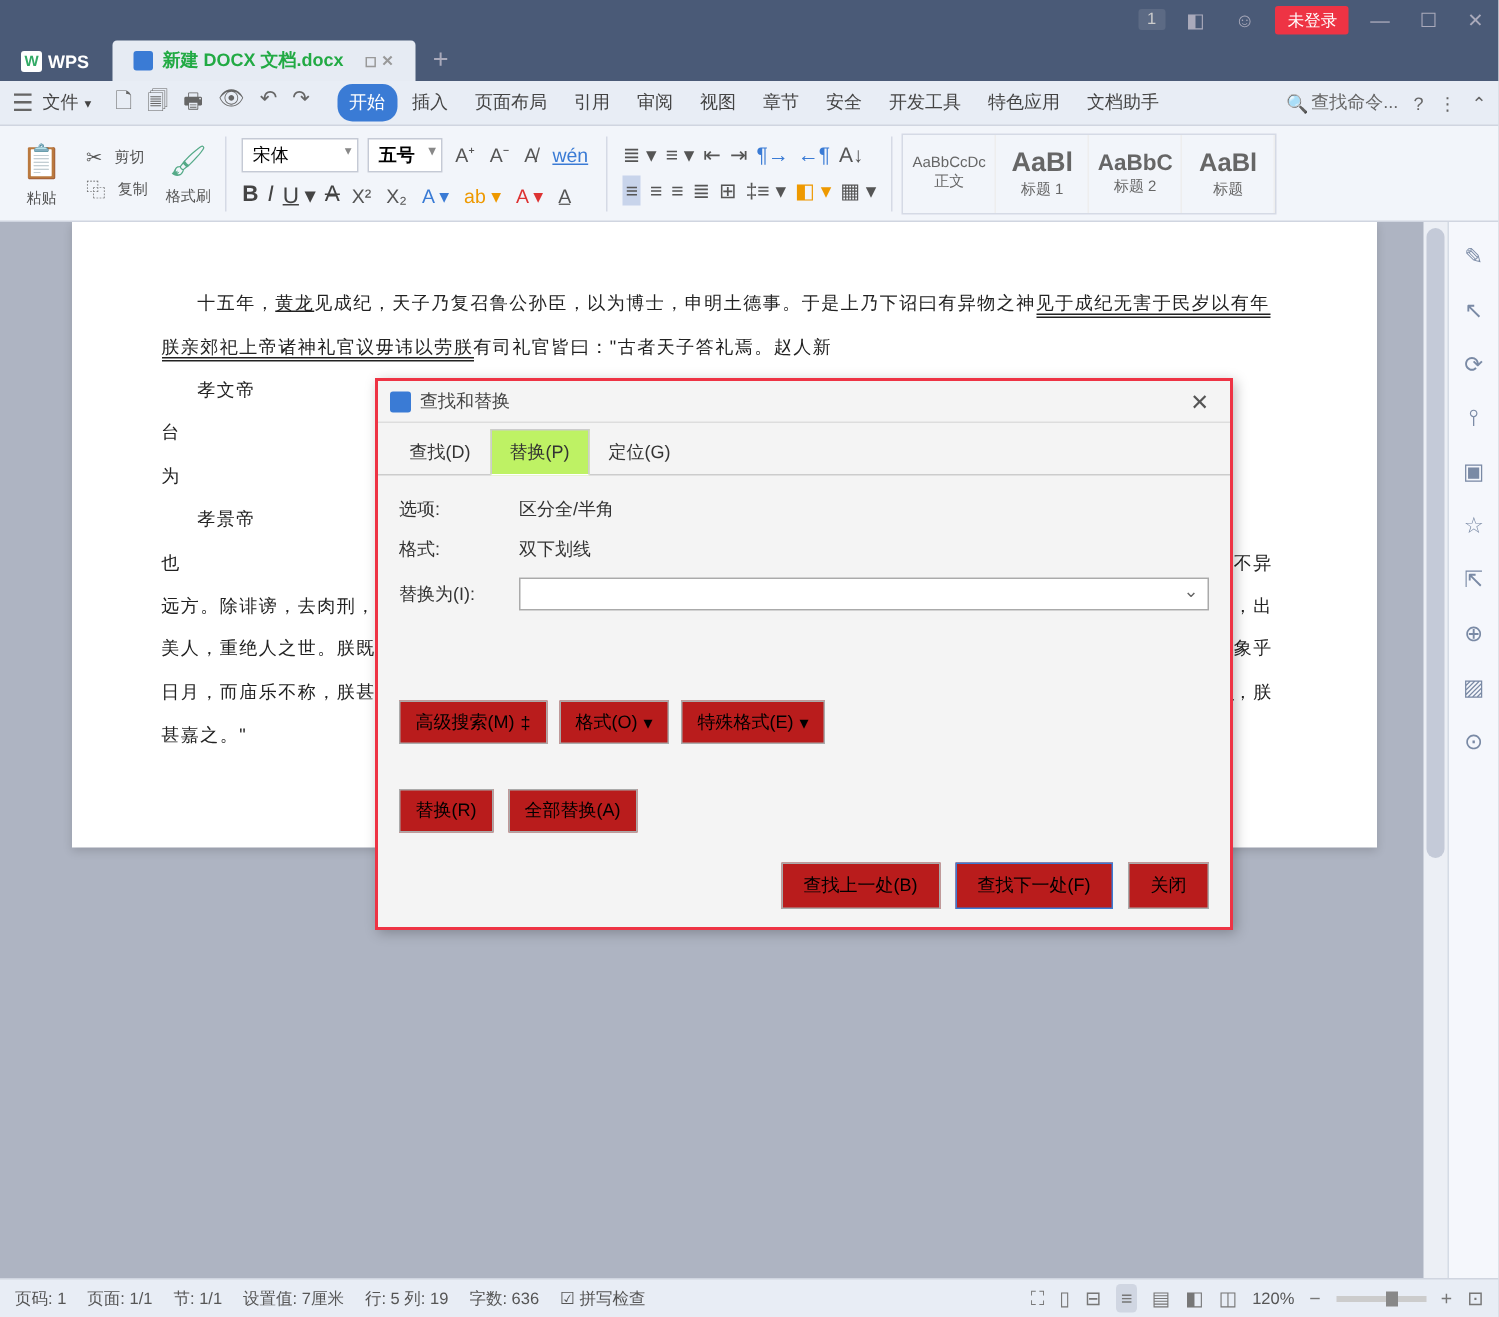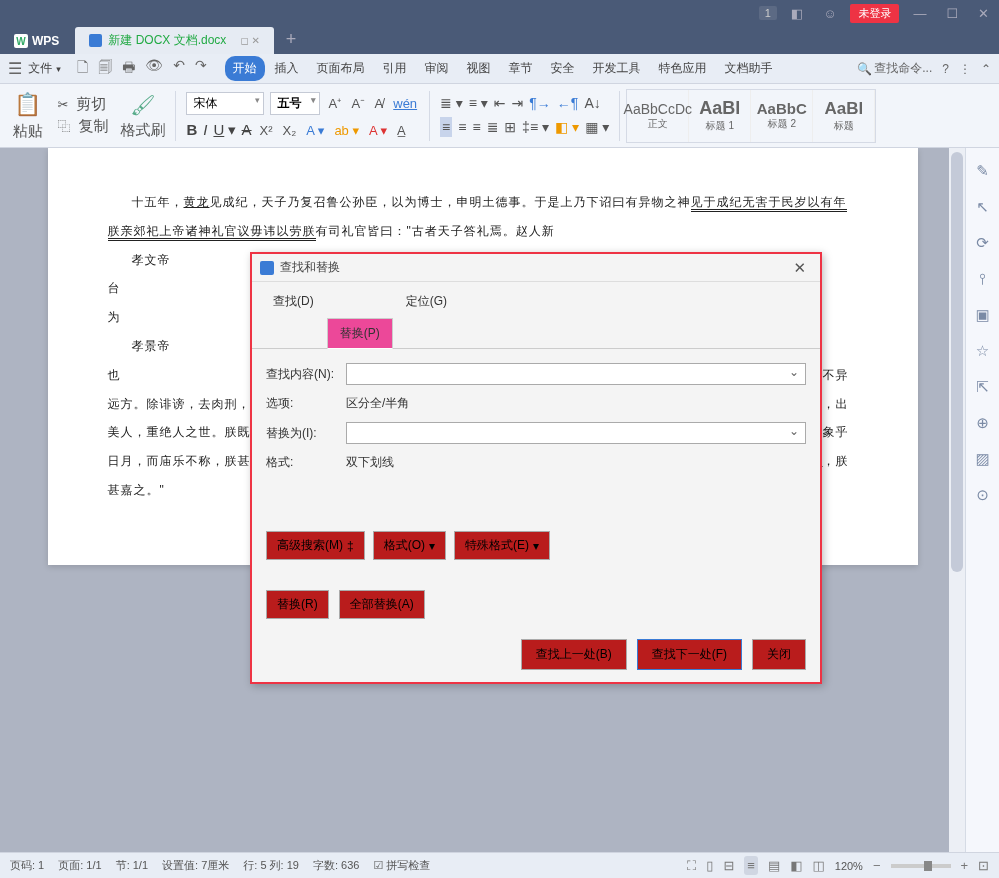--- a/index.html
+++ b/index.html
@@ -6,48 +6,48 @@
 body { background: #fff; width: 999px; height: 878px; overflow: hidden; position: relative; }
 
 .titlebar { height: 26px; background: #4a5a77; display: flex; align-items: center; justify-content: flex-end; padding: 0 4px; gap: 8px; }
 .titlebar .badge { background: #5c6a84; color: #ccc; padding: 1px 6px; font-size: 11px; border-radius: 2px; }
 .titlebar .icon { color: #aab; font-size: 13px; cursor: pointer; padding: 2px 6px; }
 .titlebar .login { background: #e34; color: #fff; padding: 2px 8px; font-size: 11px; border-radius: 2px; }
 
 .tabs { height: 28px; background: #4a5a77; display: flex; align-items: flex-end; padding-left: 0; }
 .brand { color: #fff; font-size: 12px; font-weight: bold; padding: 6px 14px; display: flex; align-items: center; gap: 4px; }
 .brand-icon { width: 14px; height: 14px; background: #fff; color: #3a6; display: inline-flex; align-items: center; justify-content: center; font-size: 10px; font-weight: bold; border-radius: 2px; }
-.tab { background: #e6ebf3; color: #2a4; padding: 5px 14px; font-size: 12px; display: flex; align-items: center; gap: 6px; border-radius: 3px 3px 0 0; margin-left: 2px; }
+.tab { background: #e6ebf3; color: #2a4; padding: 5px 14px; font-size: 12px; display: flex; align-items: center; gap: 6px; border-radius: 3px 3px 0 0; margin-left: 2px; font-weight: bold; }
 .tab .doc-icon { width: 13px; height: 13px; background: #3a7bd5; border-radius: 2px; display: inline-block; }
 .tab .sub { color: #999; font-size: 10px; margin-left: 8px; }
 .add-tab { color: #aab; font-size: 18px; padding: 4px 12px; cursor: pointer; }
 
 .menubar { height: 30px; background: #e8edf5; display: flex; align-items: center; padding: 0 8px; border-bottom: 1px solid #d0d5e0; }
 .menubar .file-btn { display: flex; align-items: center; gap: 4px; font-size: 12px; color: #444; cursor: pointer; padding: 2px 6px; }
 .menubar .qat { display: flex; gap: 10px; margin-left: 10px; }
 .menubar .qat span { font-size: 14px; color: #666; cursor: pointer; }
 .menubar .menus { display: flex; gap: 2px; margin-left: 18px; }
 .menubar .menus span { font-size: 12px; color: #444; padding: 4px 8px; cursor: pointer; }
 .menubar .menus .active { background: #3a7bd5; color: #fff; border-radius: 10px; }
 .menubar .right { margin-left: auto; display: flex; align-items: center; gap: 10px; color: #666; font-size: 12px; }
 .menubar .search-label { display: flex; align-items: center; gap: 2px; }
 
 .ribbon { height: 64px; background: #f2f5fa; border-bottom: 1px solid #d0d5e0; display: flex; align-items: center; padding: 4px 8px; gap: 4px; }
 .ribbon .group { display: flex; flex-direction: column; gap: 2px; align-items: center; padding: 0 4px; }
 .ribbon .sep { width: 1px; height: 50px; background: #d5dae5; margin: 0 2px; }
 .ribbon .iconbtn { font-size: 13px; color: #555; cursor: pointer; padding: 2px; }
-.ribbon .label { font-size: 15px; color: #555; }
+.ribbon .label { font-size: 10px; color: #555; }
 .ribbon .row { display: flex; gap: 6px; align-items: center; }
 .ribbon .combo { border: 1px solid #c5cad5; background: #fff; font-size: 12px; padding: 2px 18px 2px 6px; position: relative; }
 .ribbon .combo::after { content: "▾"; position: absolute; right: 4px; font-size: 9px; color: #888; }
 .ribbon .biu { font-family: "Times New Roman"; font-size: 15px; cursor: pointer; color: #444; }
 .ribbon .para-ic { font-size: 14px; color: #555; cursor: pointer; }
 .ribbon .styles { display: flex; border: 1px solid #d5dae5; }
 .ribbon .style-item { width: 62px; height: 52px; border-right: 1px solid #eee; display: flex; flex-direction: column; align-items: center; justify-content: center; font-size: 10px; color: #666; cursor: pointer; }
-.ribbon .style-item .preview { font-size: 14px; }
+.ribbon .style-item .preview { font-size: 10px; }
 
 .doc-area { position: absolute; top: 148px; left: 0; right: 34px; bottom: 26px; background: #aeb4c2; overflow: hidden; }
 .page { position: absolute; left: 50%; top: 0; transform: translateX(-50%); width: 870px; background: #fff; padding: 40px 60px 60px 60px; box-shadow: 0 2px 6px rgba(0,0,0,.15); }
 .page p { font-size: 12px; line-height: 2.4; color: #222; text-indent: 2em; font-family: "SimSun", serif; letter-spacing: 1px; }
 .page u { text-decoration: underline; }
 .page .dlu { border-bottom: 3px double #222; text-decoration: none; }
 .page-icon { position: absolute; left: 90px; top: 310px; color: #3a7bd5; font-size: 14px; }
 
 .right-panel { position: absolute; right: 0; top: 148px; bottom: 26px; width: 34px; background: #f5f7fc; border-left: 1px solid #d5dbe5; display: flex; flex-direction: column; align-items: center; gap: 18px; padding-top: 14px; }
 .right-panel span { color: #7a8aa5; font-size: 15px; cursor: pointer; }
@@ -56,21 +56,21 @@
 .statusbar .right { margin-left: auto; display: flex; align-items: center; gap: 10px; }
 .statusbar .viewbtn { font-size: 13px; color: #777; cursor: pointer; }
 .statusbar .viewbtn.active { background: #d0d6e2; border-radius: 3px; padding: 2px 3px; }
 
 .dialog { position: absolute; left: 250px; top: 252px; width: 572px; background: #f4f4f4; border: 2px solid #e34; box-shadow: 2px 2px 8px rgba(0,0,0,.25); z-index: 100; }
 .dialog .dlg-title { height: 28px; display: flex; align-items: center; padding: 0 8px; font-size: 12px; color: #444; border-bottom: 1px solid #ddd; }
 .dialog .dlg-title .dlg-icon { width: 14px; height: 14px; background: #3a7bd5; border-radius: 2px; margin-right: 6px; }
 .dialog .dlg-title .close { margin-left: auto; font-size: 15px; color: #555; cursor: pointer; padding: 2px 6px; }
 .dialog .dlg-tabs { display: flex; padding: 4px 8px 0 8px; }
 .dialog .dlg-tabs span { font-size: 12px; padding: 6px 12px; color: #333; cursor: pointer; border: 1px solid transparent; }
-.dialog .dlg-tabs .active { background: #ec4899; border: 1px solid #ccc; border-bottom: 1px solid #fff; position: relative; z-index: 2; margin-top: 32px; }
+.dialog .dlg-tabs .active { background: #bef264; border: 1px solid #ccc; border-bottom: 1px solid #fff; position: relative; z-index: 2; }
 .dialog .dlg-body { background: #f4f4f4; padding: 14px 14px 10px 14px; border-top: 1px solid #ccc; margin-top: -1px; }
 .dialog .form-row { display: flex; align-items: center; gap: 10px; margin-bottom: 10px; font-size: 12px; color: #333; }
 .dialog .form-row label { width: 70px; }
 .dialog .form-row .val { color: #333; }
 .dialog .combo-in { flex: 1; border: 1px solid #aaa; background: #fff; height: 22px; position: relative; font-size: 12px; padding: 2px 6px; }
 .dialog .combo-in::after { content: "⌄"; position: absolute; right: 6px; top: 1px; color: #666; }
 .dialog .btn-row { display: flex; gap: 8px; margin-top: 60px; }
 .dialog .btn { border: 1px solid #aaa; background: #b91c1c; font-size: 12px; padding: 5px 10px; cursor: pointer; display: flex; align-items: center; gap: 4px; }
 .dialog .btn-row2 { display: flex; gap: 10px; margin-top: 30px; }
 .dialog .footer { display: flex; justify-content: flex-end; gap: 10px; padding: 10px 14px 12px 14px; }
@@ -267,34 +267,30 @@
     <span>查找和替换</span>
     <span class="close">✕</span>
   </div>
   <div class="dlg-tabs">
     <span>查找(D)</span>
     <span class="active">替换(P)</span>
     <span>定位(G)</span>
   </div>
   <div class="dlg-body">
     <div class="form-row">
-      <label>查找内容(N):</label>
-      <div class="combo-in"></div>
-    </div>
-    <div class="form-row">
       <label>选项:</label>
       <span class="val">区分全/半角</span>
+    </div>
+    <div class="form-row">
+      <label>格式:</label>
+      <span class="val">双下划线</span>
     </div>
     <div class="form-row">
       <label>替换为(I):</label>
       <div class="combo-in"></div>
-    </div>
-    <div class="form-row">
-      <label>格式:</label>
-      <span class="val">双下划线</span>
     </div>
     <div class="btn-row">
       <div class="btn">
           <span>高级搜索(M)</span>
           <span>‡</span>
         </div>
       <div class="btn">
           <span>格式(O)</span>
           <span>▾</span>
         </div>

